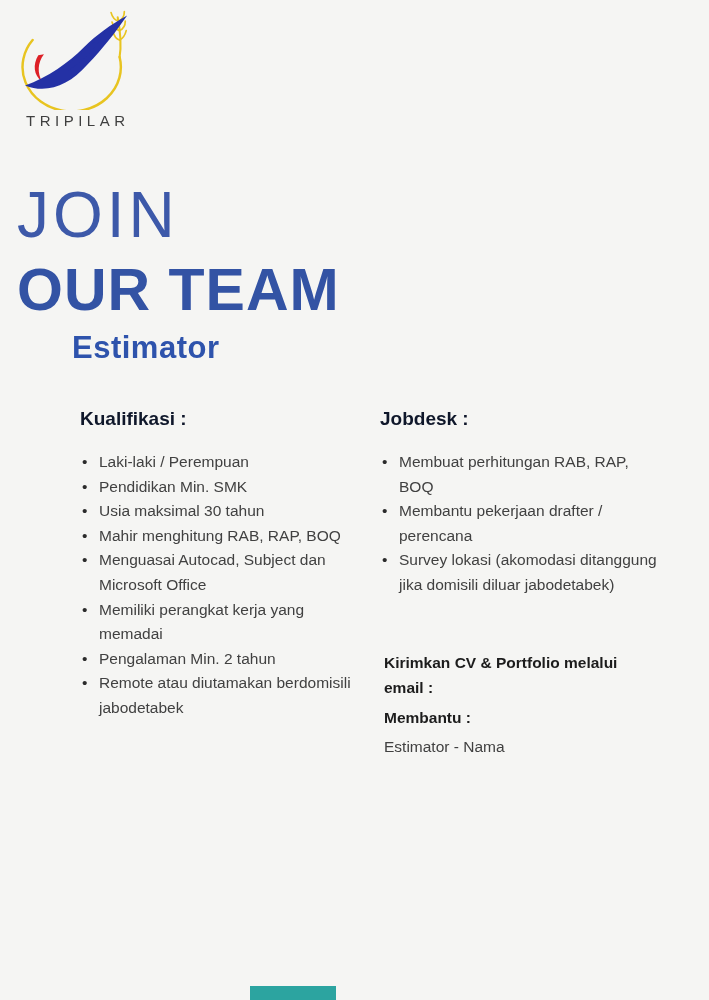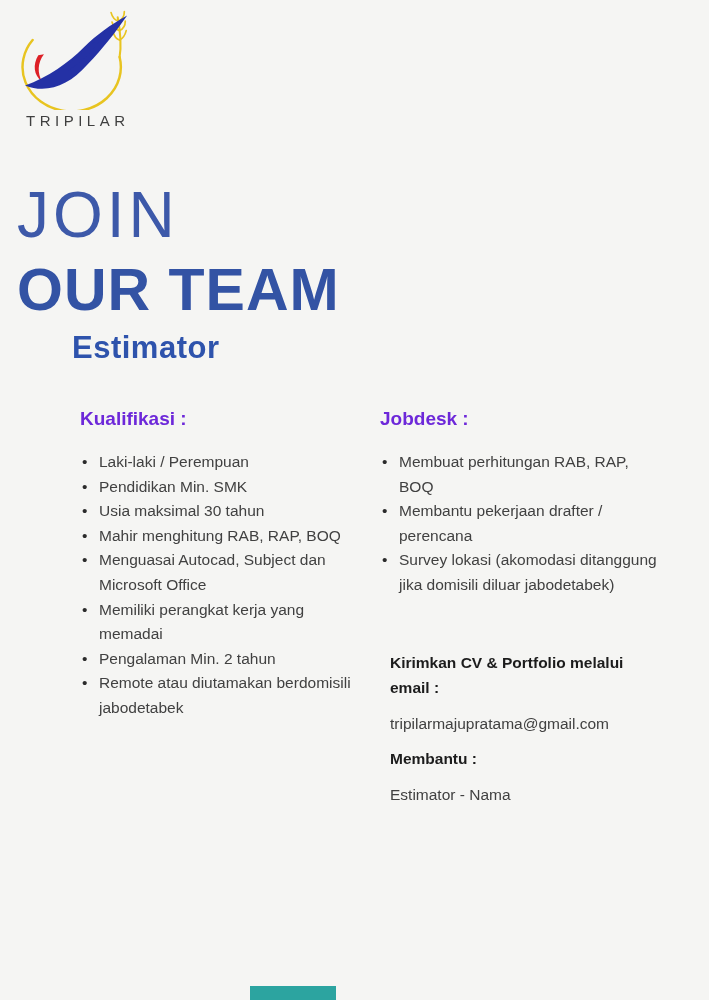--- a/index.html
+++ b/index.html
@@ -37,40 +37,40 @@
     position: absolute; left: 72px; top: 330px; margin: 0;
     font-size: 31px; font-weight: 800; color: #2e53ac; letter-spacing: 0.5px;
   }
 
   
   .col { position: absolute; top: 406px; }
   .col-left  { left: 80px;  width: 278px; }
   .col-right { left: 380px; width: 300px; }
   .col h2 {
     margin: 0 0 18px 0;
-    font-size: 19px; font-weight: 700; color: #6d28d9;
+    font-size: 19px; font-weight: 700; color: #0f172a;
     line-height: 26px;
   }
   .bullet-list { list-style: none; margin: 0; padding: 0; }
   .bullet-list li {
     position: relative;
     padding-left: 19px;
     font-size: 15.5px; color: #414141;
     line-height: 24.6px;
     white-space: pre-line;
   }
   .bullet-list li::before {
     content: "\2022";
     position: absolute; left: 2px; top: 0;
     color: #2b2b2b; font-size: 15.5px;
   }
 
   
   .contact { margin-top: 52px; }
-  .contact p { margin: 10px; font-size: 15.5px; line-height: 25.5px; }
+  .contact p { margin: 4px; font-size: 15.5px; line-height: 25.5px; }
   .contact .bold { font-weight: 700; color: #1c1c1c; white-space: pre-line; }
   .contact .plain { color: #414141; }
 
   
   .accent-bar {
     position: absolute; left: 250px; top: 986px;
     width: 86px; height: 14px;
     background: #2ca4a0;
   }
 </style>
@@ -142,21 +142,20 @@
         <li>Membantu pekerjaan drafter /
 perencana</li>
 
         <li>Survey lokasi (akomodasi ditanggung
 jika domisili diluar jabodetabek)</li>
       </ul>
 
     <div class="contact">
       <p class="bold">Kirimkan CV &amp; Portfolio melalui
 email :</p>
-      <p class="plain">tripilarmajupratama@gmail.com</p>
       <p class="bold">Membantu :</p>
       <p class="plain">Estimator - Nama</p>
     </div>
   </section>
 
   <div class="accent-bar"></div>
 
 </div>
 
 </body></html>

